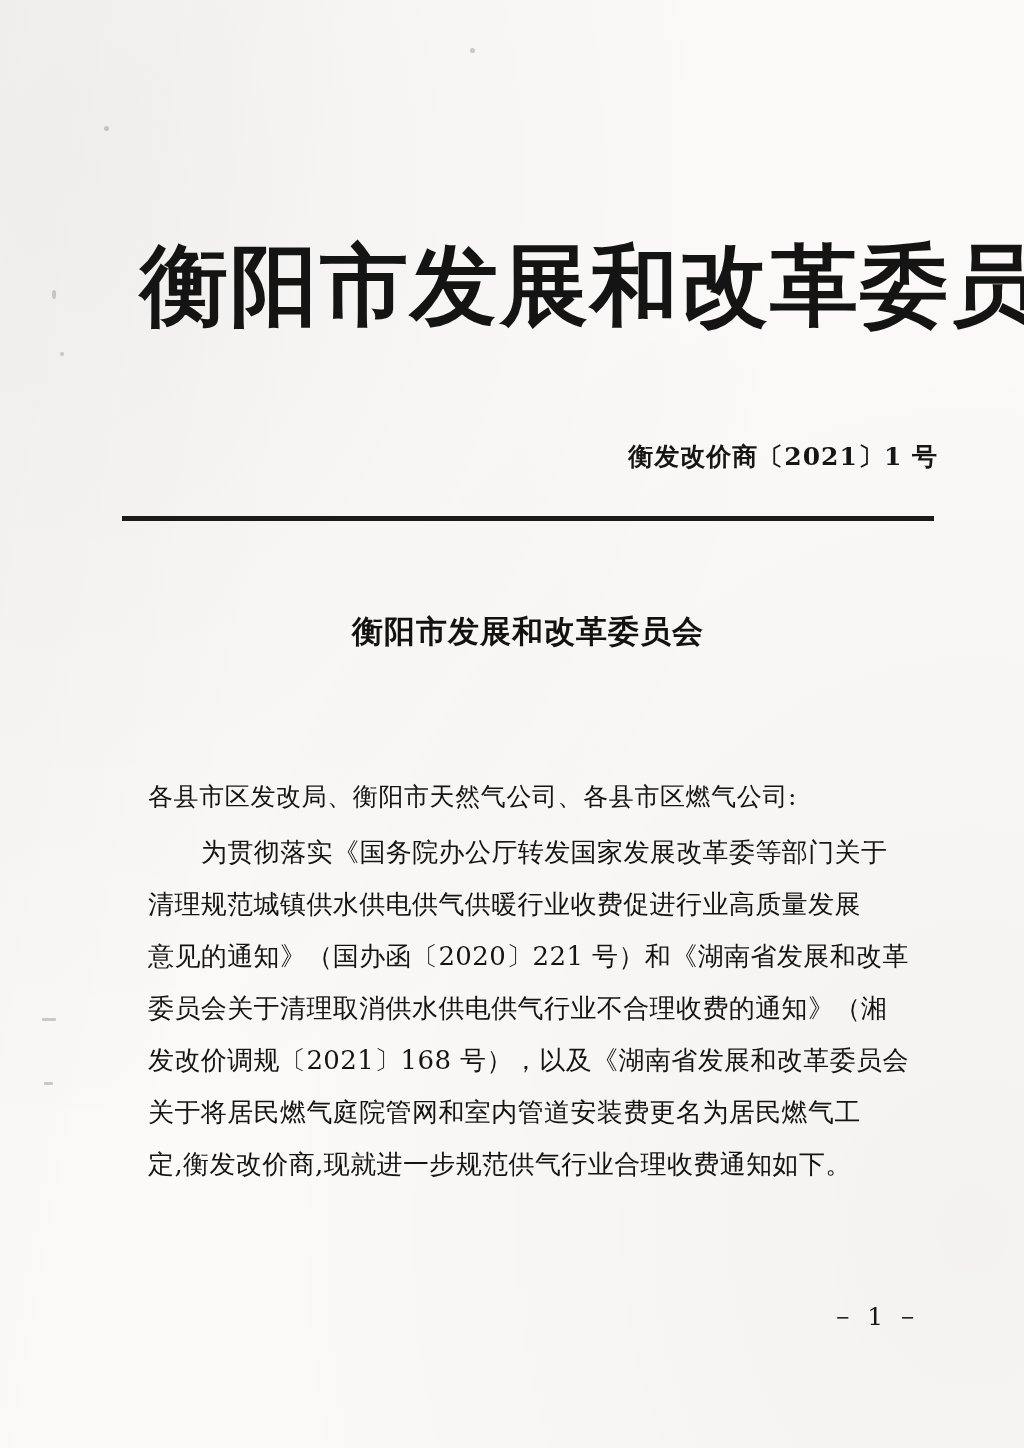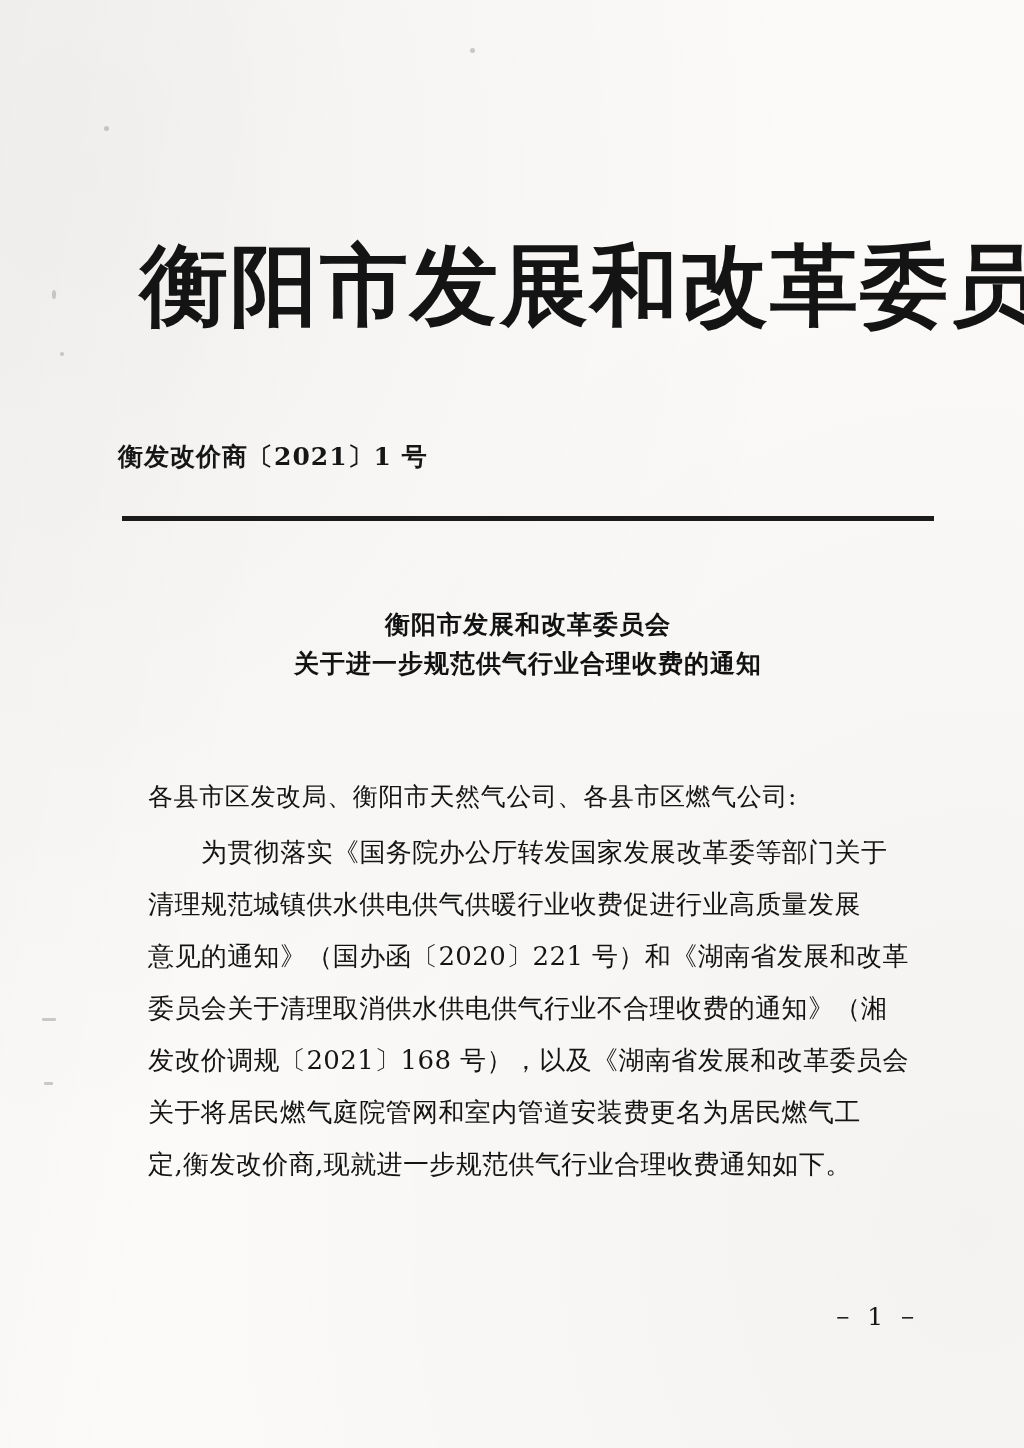--- a/index.html
+++ b/index.html
@@ -54,21 +54,21 @@
     color: #141414;
     white-space: nowrap;
     transform: scaleX(1.0);
   }
 
   .doc-number {
     position: absolute;
     left: 0;
     top: 440px;
     width: 820px;
-    text-align: left;
+    text-align: right;
     font-family: "DejaVu Serif", "Liberation Serif", serif;
     font-weight: 700;
     font-size: 25px;
     letter-spacing: 1px;
     color: #161616;
   }
 
   .red-rule {
     position: absolute;
     left: 4px;
@@ -77,23 +77,23 @@
     height: 5px;
     background: #1b1b1b;
   }
 
   .title-block {
     position: absolute;
     left: 0;
     top: 608px;
     width: 820px;
     text-align: center;
-    font-family: Liberation Mono, monospace;
+    font-family: Liberation Serif, serif;
     font-weight: 700;
-    font-size: 25px;
+    font-size: 31px;
     line-height: 1.55;
     letter-spacing: 1px;
     color: #121212;
   }
   .title-line { display: block; }
 
   .salutation {
     position: absolute;
     left: 30px;
     top: 780px;
@@ -160,21 +160,20 @@
   <div class="content">
 
     <div class="masthead">衡阳市发展和改革委员会文件</div>
 
     <div class="doc-number">衡发改价商〔2021〕1 号</div>
 
     <div class="red-rule"></div>
 
     <div class="title-block">
       <span class="title-line">衡阳市发展和改革委员会</span>
-      <span class="title-line">关于进一步规范供气行业合理收费的通知</span>
     </div>
 
     <div class="salutation">各县市区发改局、衡阳市天然气公司、各县市区燃气公司:</div>
 
     <div class="body-text">
       <p class="indent">为贯彻落实《国务院办公厅转发国家发展改革委等部门关于</p>
       <p>清理规范城镇供水供电供气供暖行业收费促进行业高质量发展</p>
       <p>意见的通知》（国办函〔2020〕221 号）和《湖南省发展和改革</p>
       <p>委员会关于清理取消供水供电供气行业不合理收费的通知》（湘</p>
       <p>发改价调规〔2021〕168 号），以及《湖南省发展和改革委员会</p>

